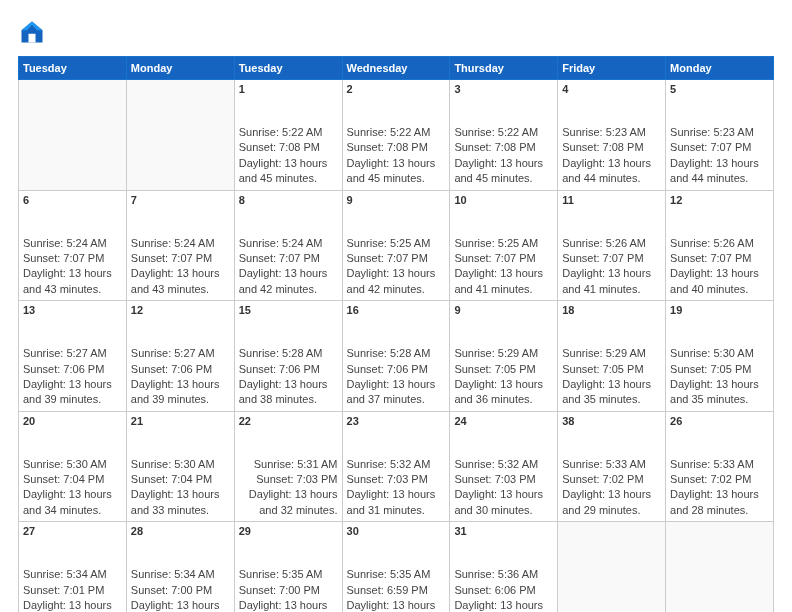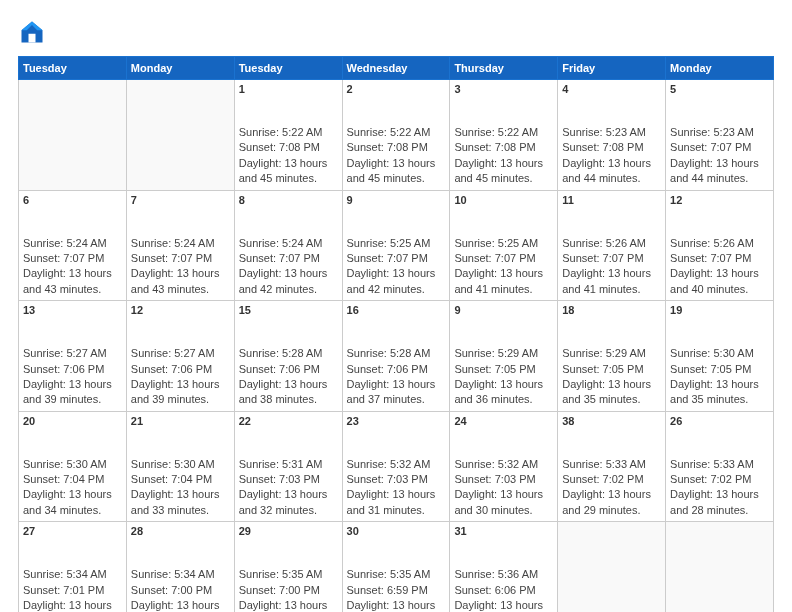--- a/index.html
+++ b/index.html
@@ -266,21 +266,21 @@
 Daylight: 13 hours and 34 minutes.</div>
           </td>
           <td>
             <div class="day-num">21</div>
             <div class="day-info" style="white-space: pre-line;">Sunrise: 5:30 AM
 Sunset: 7:04 PM
 Daylight: 13 hours and 33 minutes.</div>
           </td>
           <td>
             <div class="day-num">22</div>
-            <div class="day-info" style="white-space: pre-line;">Sunrise: 5:31 AM
+            <div class="day-info" style="white-space: pre-line; text-align: right;">Sunrise: 5:31 AM
 Sunset: 7:03 PM
 Daylight: 13 hours and 32 minutes.</div>
           </td>
           <td>
             <div class="day-num">23</div>
             <div class="day-info" style="white-space: pre-line;">Sunrise: 5:32 AM
 Sunset: 7:03 PM
 Daylight: 13 hours and 31 minutes.</div>
           </td>
           <td>

